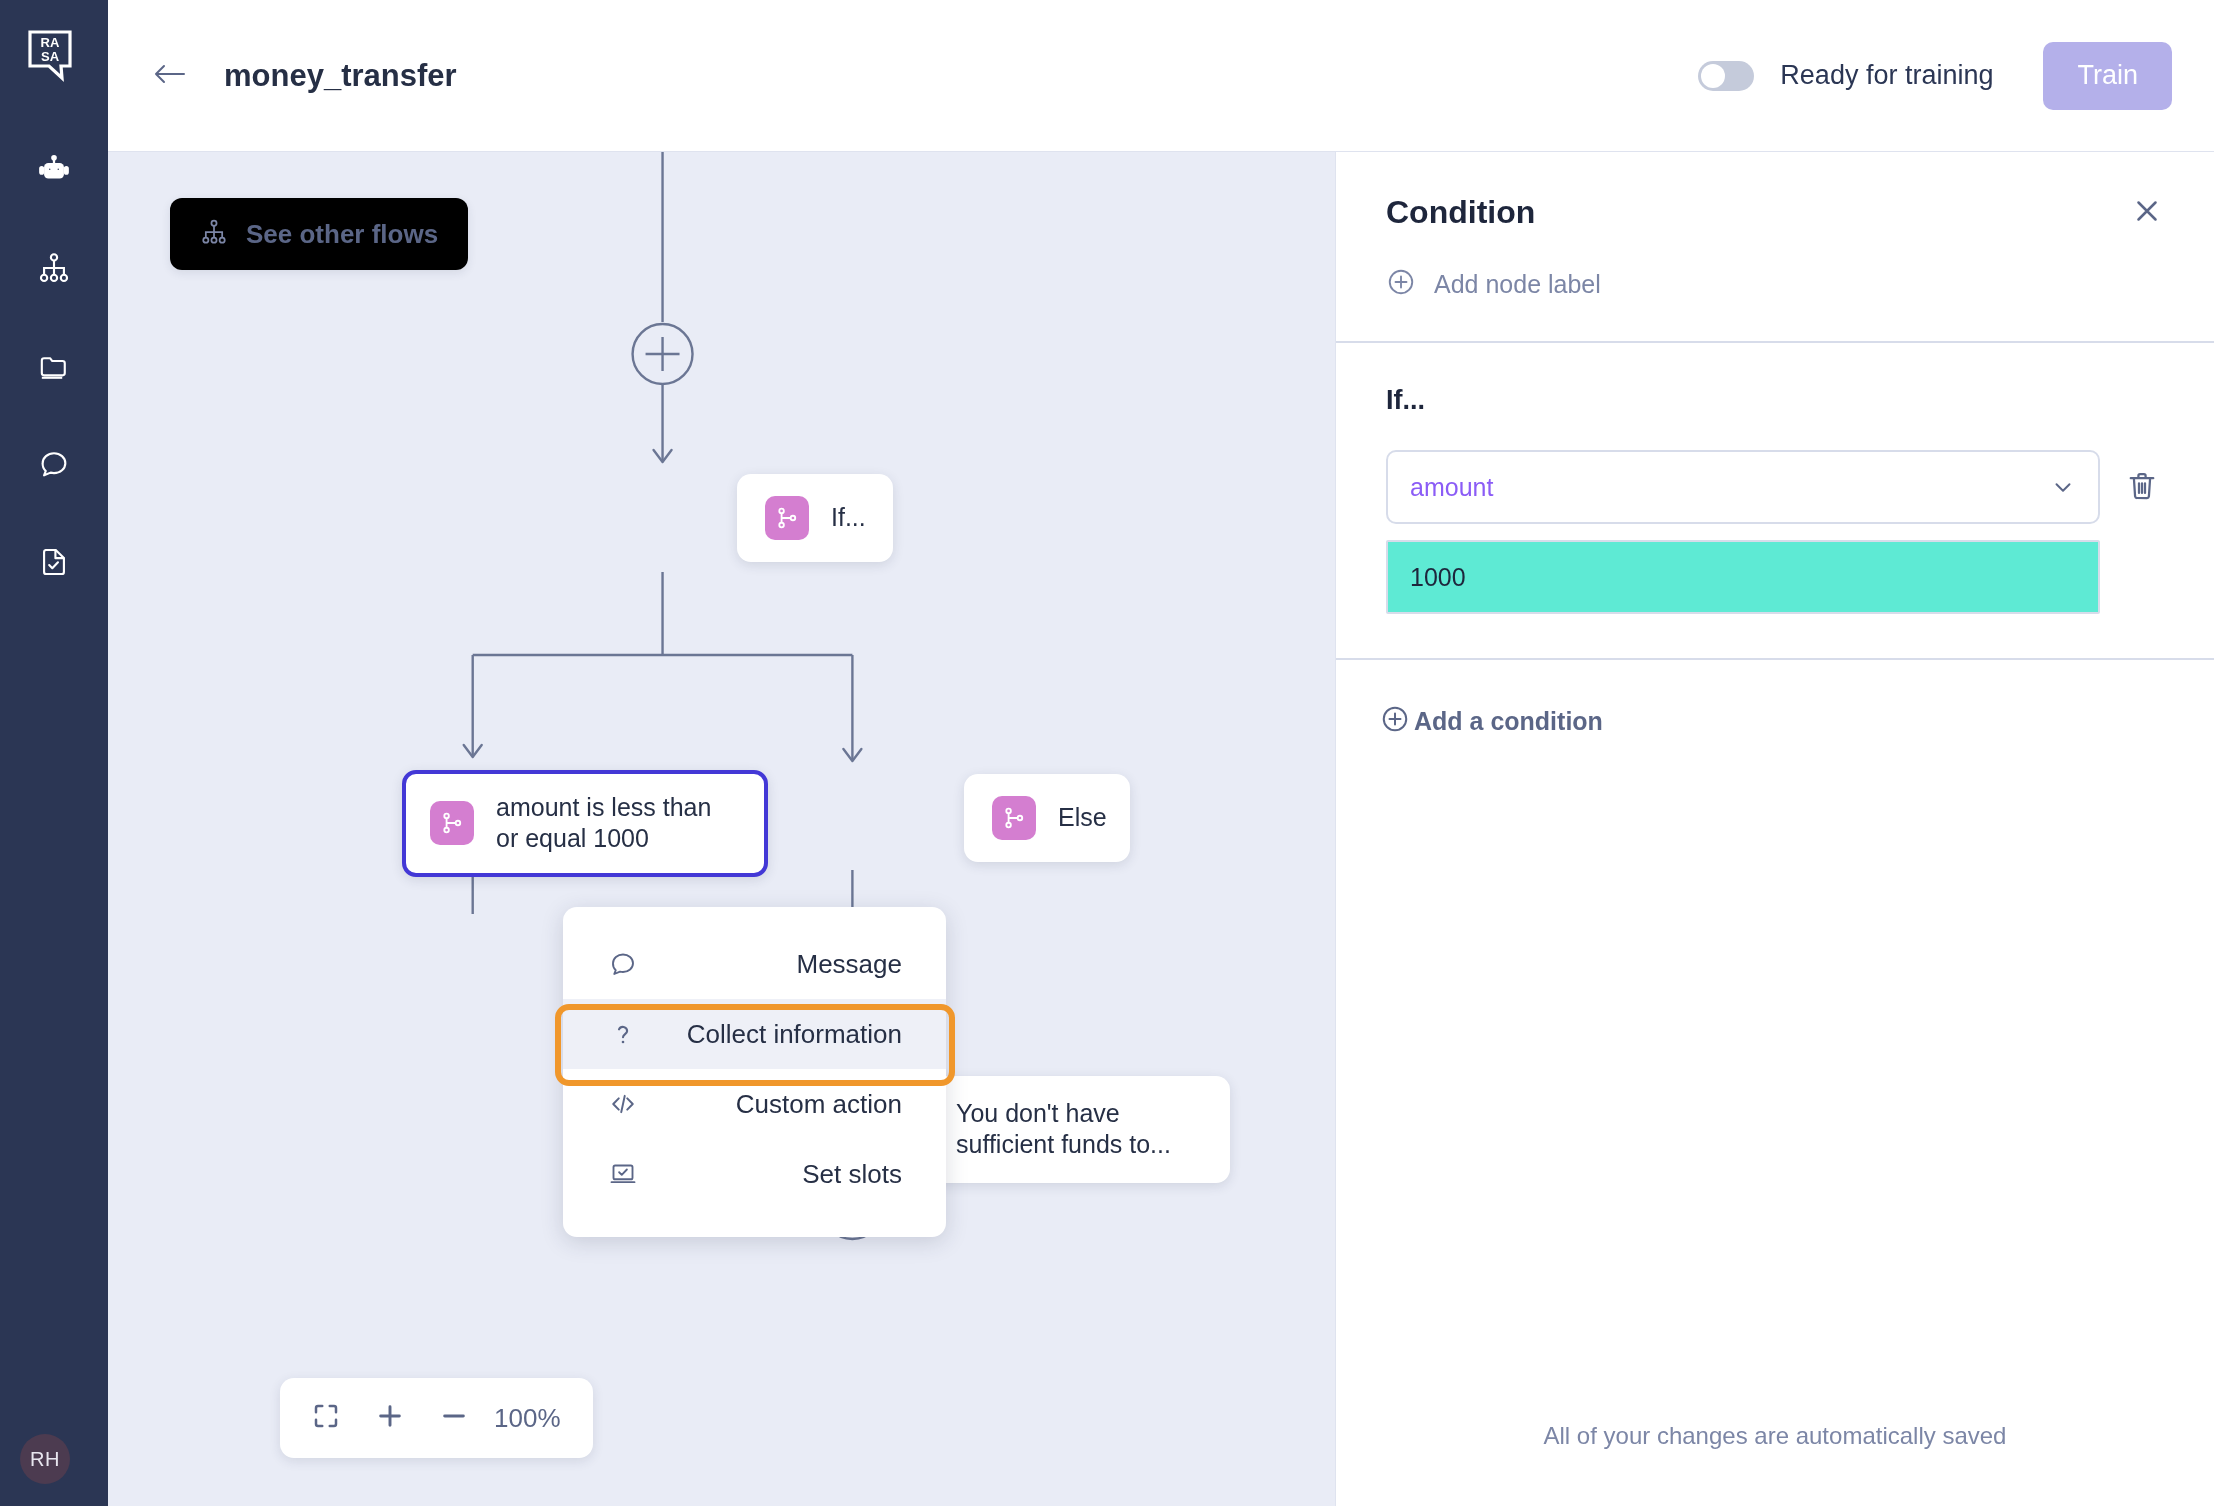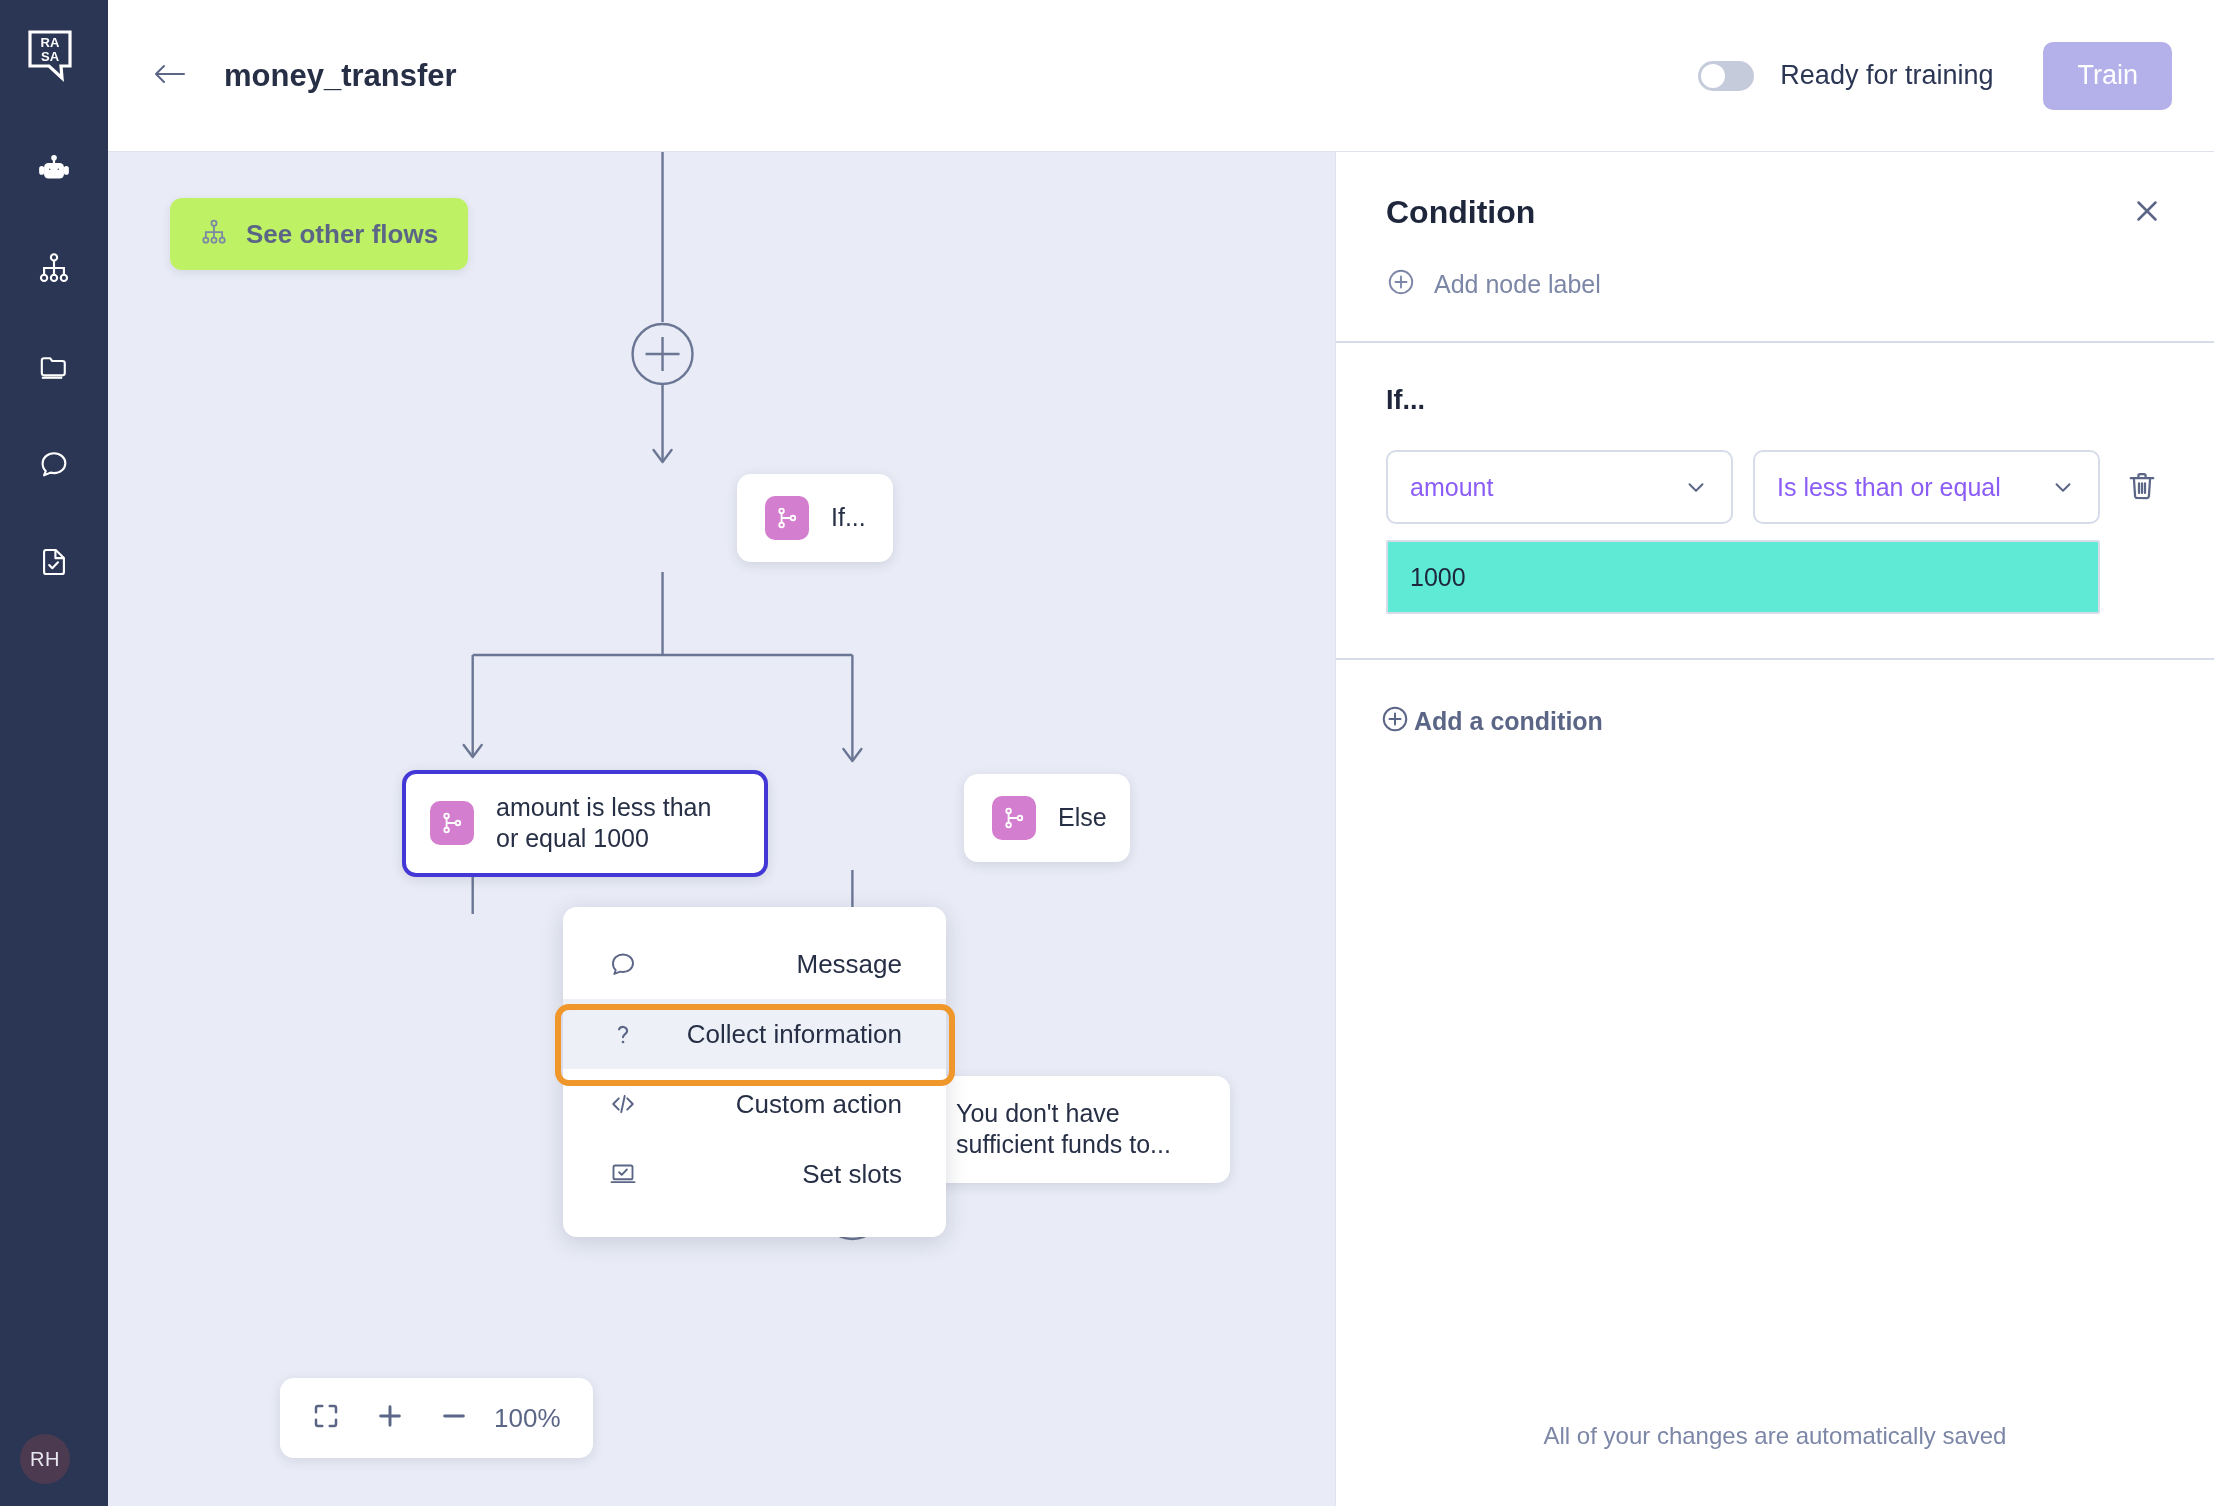--- a/index.html
+++ b/index.html
@@ -78,21 +78,21 @@
   .canvas {
     position: relative; flex: 1;
     background: #e9ecf6;
     overflow: hidden;
     border-right: 1px solid #dfe3ef;
   }
   .canvas-svg { position: absolute; inset: 0; width: 100%; height: 100%; }
 
   .see-flows {
     position: absolute; left: 62px; top: 46px;
-    background: #bef264; border-radius: 12px;
+    background: #000000; border-radius: 12px;
     box-shadow: 0 3px 10px rgba(40,50,80,.10);
     padding: 20px 30px; display: flex; align-items: center; gap: 18px;
     cursor: pointer;
     text-align: right;
   }
   .see-flows-label { font-size: 26px; font-weight: bold; color: #5b6687; }
 
   .node {
     position: absolute; background: #fff; border-radius: 14px;
     box-shadow: 0 3px 12px rgba(40,50,80,.13);
@@ -480,28 +480,20 @@
 
         <div class="panel-divider hr-1"></div>
 
         <div class="cond-block">
           <div class="cond-title">If...</div>
           <div class="cond-row">
             <div class="cond-fields">
               <div class="selects">
                 <div class="select">
                   <span class="sel-val">amount</span>
-                  <span class="chev">
-                    <svg width="26" height="26" viewBox="0 0 24 24" fill="none" stroke="#5b6687" stroke-width="1.8" stroke-linecap="round" stroke-linejoin="round">
-                      <path d="M6 9.5l6 6 6-6"></path>
-                    </svg>
-                  </span>
-                </div>
-                <div class="select">
-                  <span class="sel-val">Is less than or equal</span>
                   <span class="chev">
                     <svg width="26" height="26" viewBox="0 0 24 24" fill="none" stroke="#5b6687" stroke-width="1.8" stroke-linecap="round" stroke-linejoin="round">
                       <path d="M6 9.5l6 6 6-6"></path>
                     </svg>
                   </span>
                 </div>
               </div>
               <input class="value-input" value="1000" style="">
             </div>
             <div class="trash-btn">

